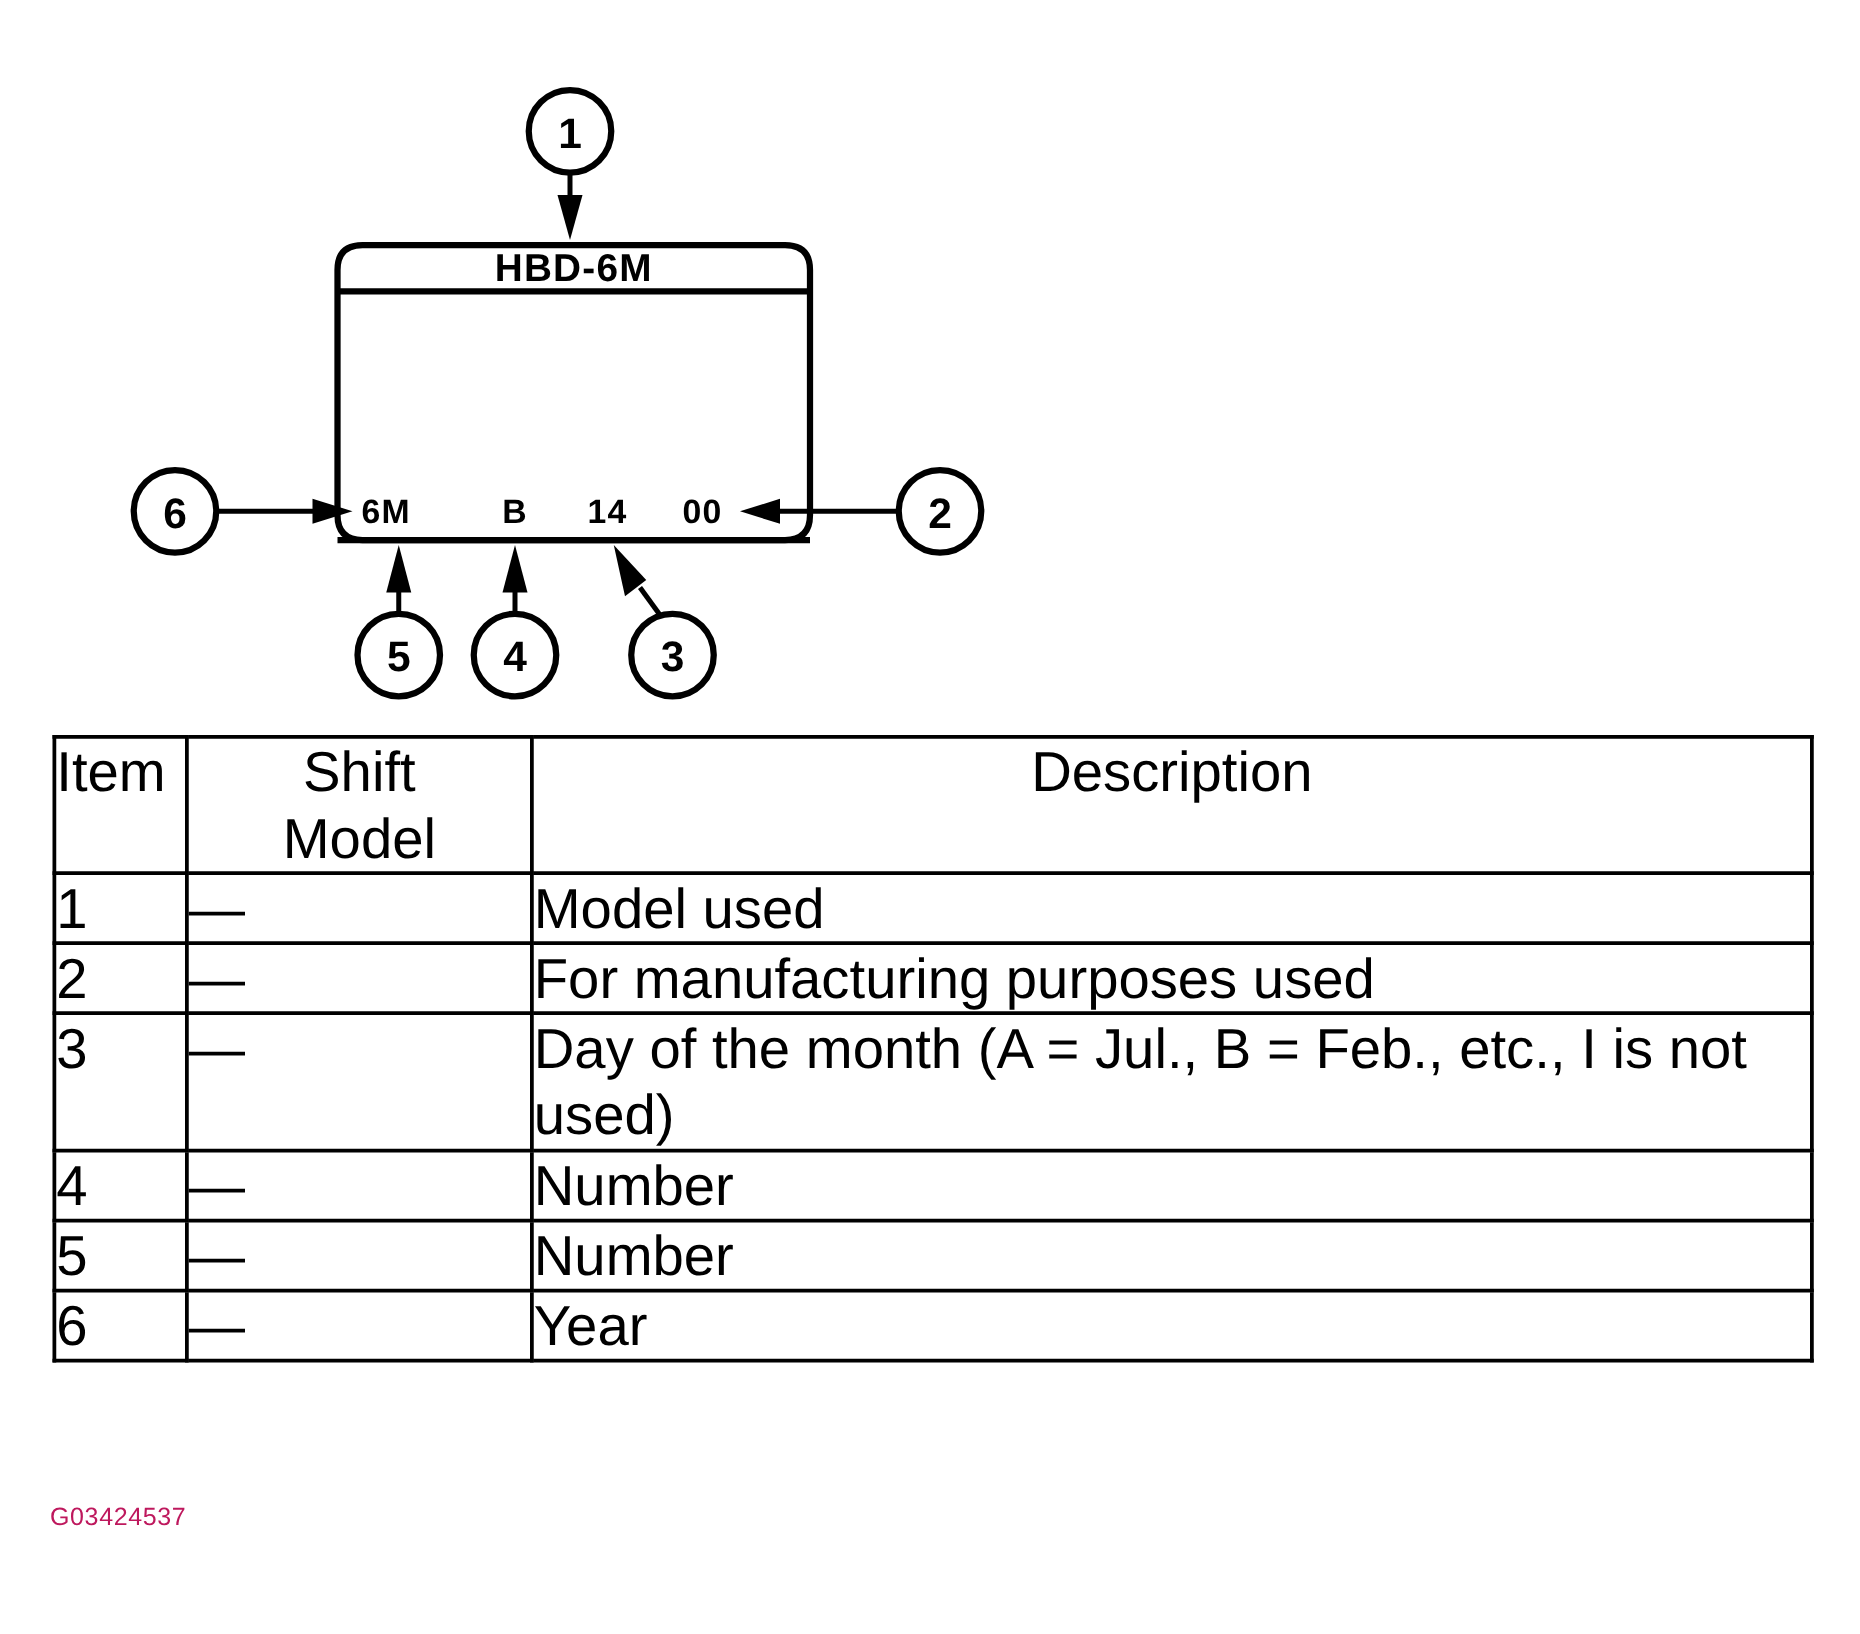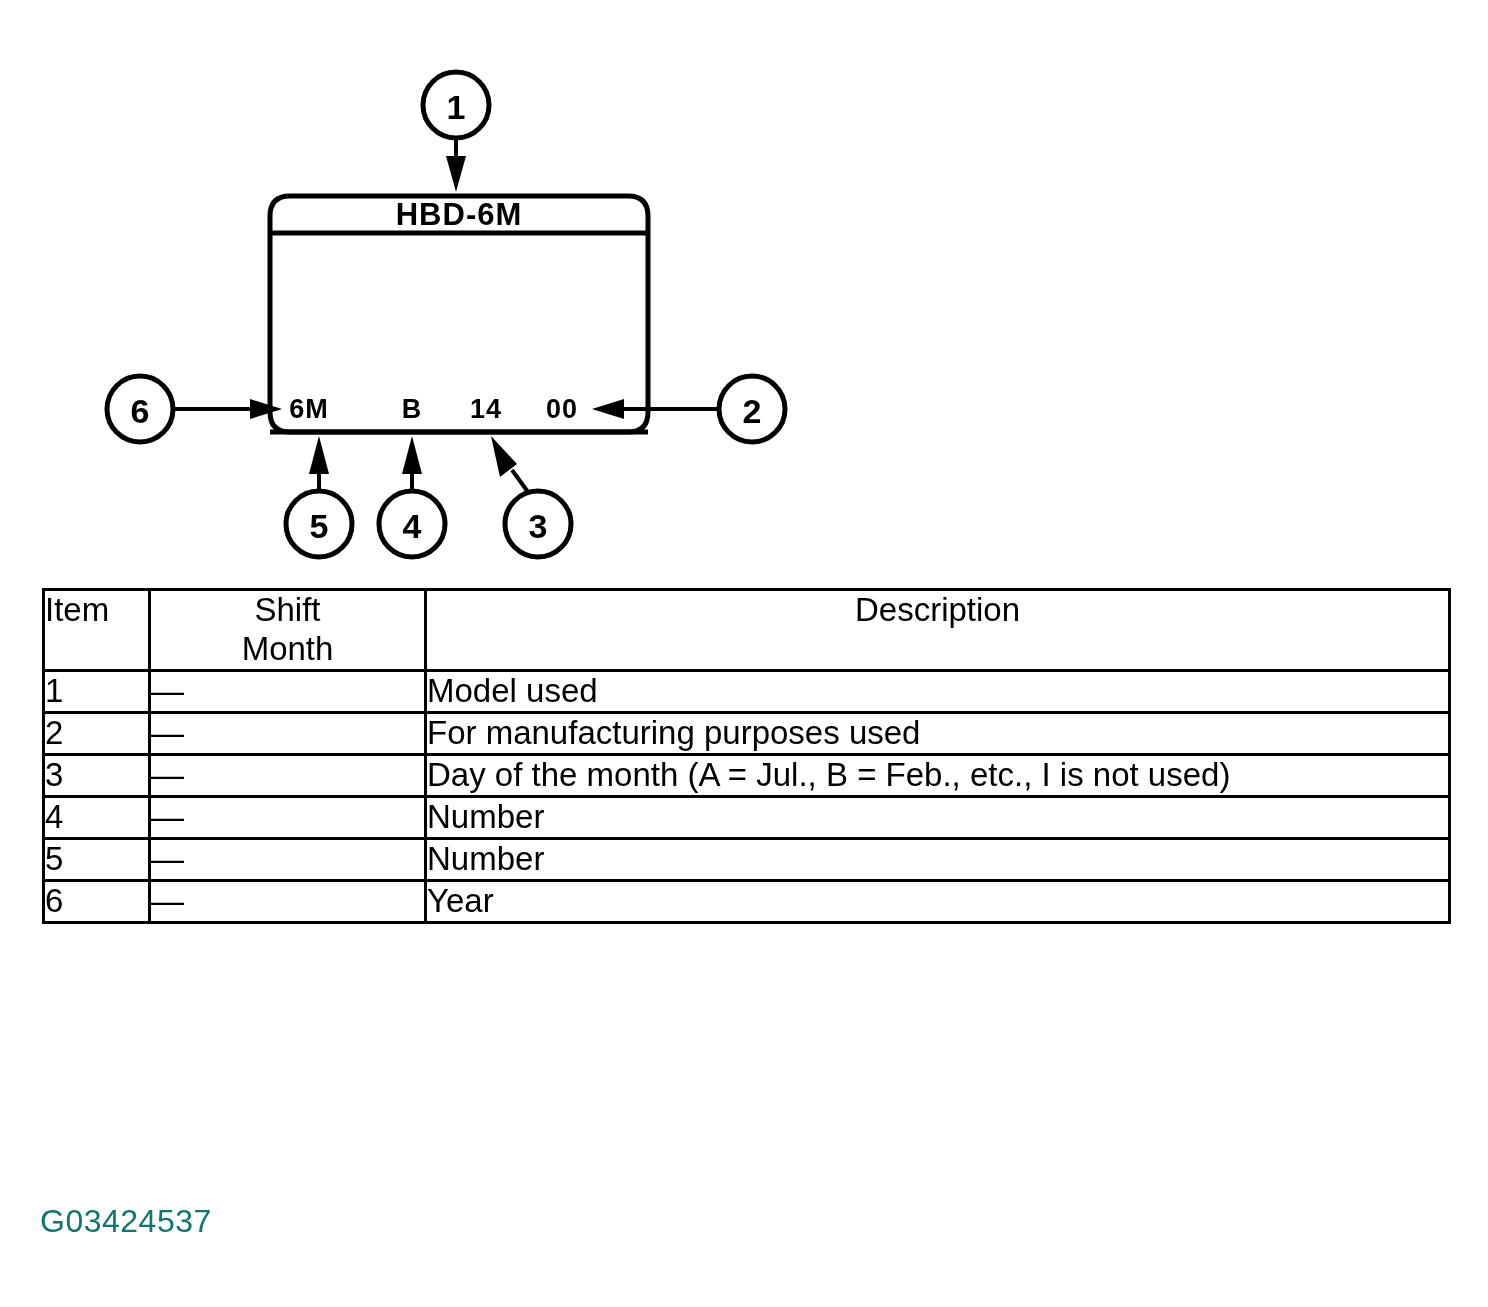--- a/index.html
+++ b/index.html
@@ -60,21 +60,21 @@
     top: 588px;
     width: 1406px;
     border-collapse: collapse;
     table-layout: fixed;
   }
   #parts-table td, #parts-table th {
     border: 3px solid #000000;
     padding: 0;
     vertical-align: top;
     font-family: "Liberation Sans", sans-serif;
-    font-size: 33px;
+    font-size: 45px;
     font-weight: normal;
     line-height: 1.18;
     color: #000000;
   }
   #parts-table .col-item   { width: 106px; }
   #parts-table .col-part   { width: 276px; }
   #parts-table .col-desc   { width: 1024px; }
 
   thead th {
     text-align: center;
@@ -98,23 +98,23 @@
   }
   tbody td.cell-item { padding-left: 12px; }
   tbody td.cell-part { padding-left: 20px; }
   tbody td.cell-desc { padding-left: 14px; }
 
   #figure-caption {
     position: absolute;
     left: 40px;
     top: 1203px;
     font-family: "Liberation Sans", sans-serif;
-    font-size: 32px;
+    font-size: 20px;
     letter-spacing: 0.5px;
-    color: #0f766e;
+    color: #be185d;
   }
 </style>
 </head>
 <body>
 
 <div id="diagram-area">
   <svg id="diagram-svg" width="1488" height="580" viewBox="0 0 1488 580">
 
     <path d="M 290 196 L 628 196 Q 648 196 648 216 L 648 412 Q 648 432 628 432 L 290 432 Q 270 432 270 412 L 270 216 Q 270 196 290 196 Z" fill="none" stroke="#000000" stroke-width="5"></path>
 
@@ -165,21 +165,21 @@
   <colgroup>
     <col class="col-item">
     <col class="col-part">
     <col class="col-desc">
   </colgroup>
   <thead>
     <tr>
       <th class="h-item">Item</th>
       <th>
         <span>Shift</span><br>
-        <span>Month</span>
+        <span>Model</span>
       </th>
       <th class="h-desc">Description</th>
     </tr>
   </thead>
   <tbody>
     <tr>
       <td class="cell-item">1</td>
       <td class="cell-part">—</td>
       <td class="cell-desc">Model used</td>
     </tr>

